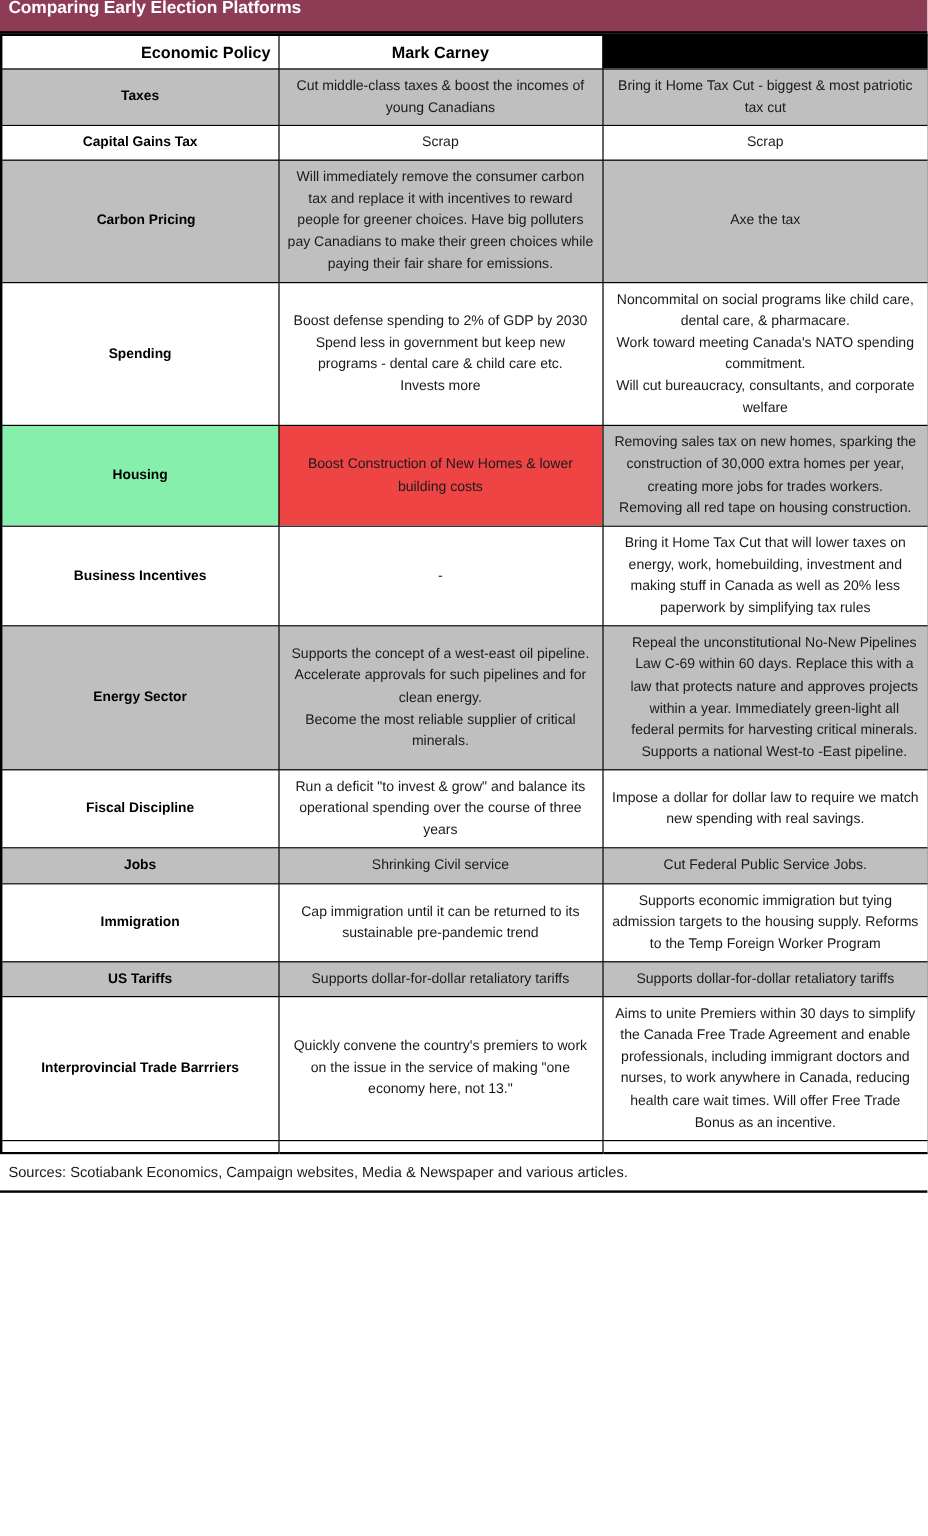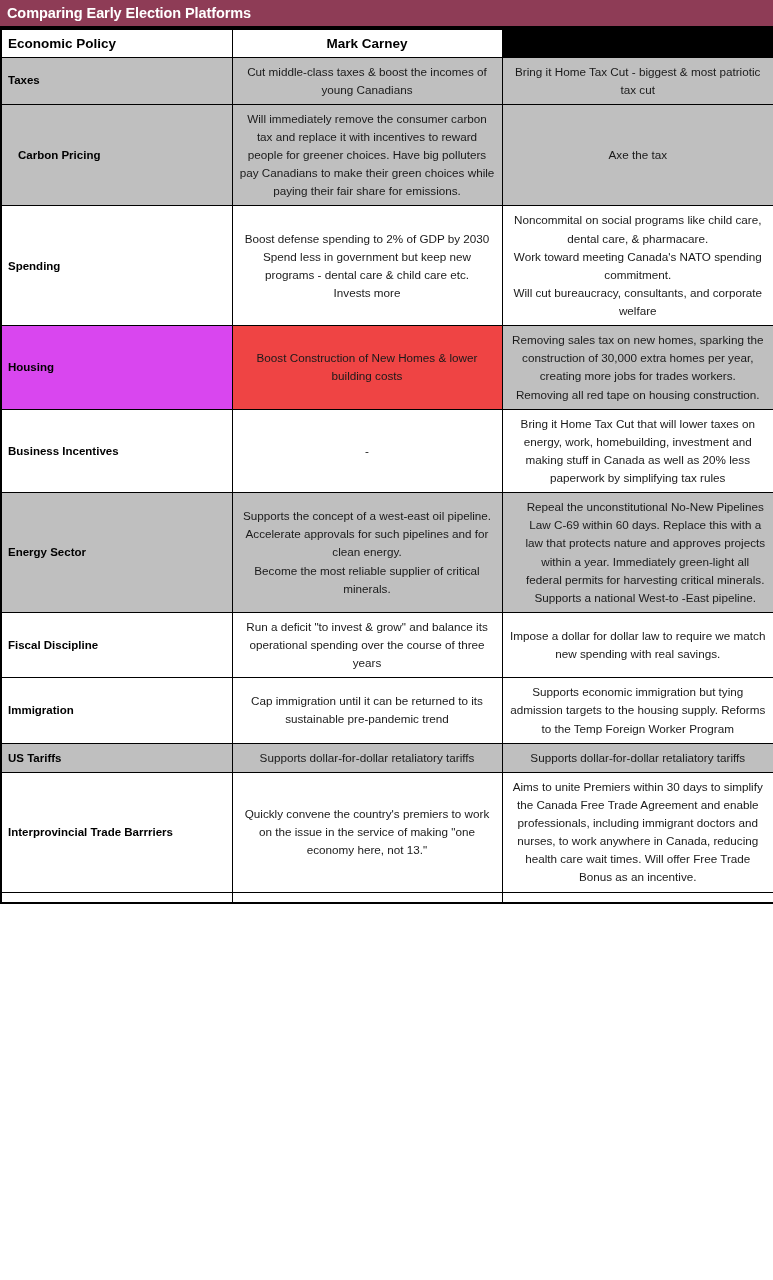--- a/index.html
+++ b/index.html
@@ -21,21 +21,20 @@
     height: 1280px;
     position: relative;
     background: #ffffff;
   }
 
   
   .title-bar {
     height: 28px;
     background: #8E3C56;
     display: flex;
-    align-items: center;
     padding-left: 7px;
     border-bottom: 2px solid #000000;
   }
   .title-bar .title-text {
     color: #ffffff;
     font-size: 14.5px;
     font-weight: bold;
     letter-spacing: -0.1px;
     line-height: 1;
   }
@@ -63,35 +62,35 @@
 
   
   tr.header-row th {
     background: #ffffff;
     font-size: 13.5px;
     font-weight: bold;
     height: 28px;
     padding: 2px 6px;
   }
   tr.header-row th.policy-head {
-    text-align: left;
+    text-align: right;
   }
   tr.header-row th.name-head {
     text-align: center;
   }
   tr.header-row th.redacted-head {
     background: #000000;
     color: #000000;
     border-left: 1px solid #000000;
     border-right: 1px solid #000000;
   }
 
   
   td.policy-cell {
-    text-align: left;
+    text-align: center;
     font-size: 11.5px;
     font-weight: bold;
     line-height: 1.25;
     padding-left: 5px;
   }
   td.value-cell {
     text-align: center;
     font-size: 11.7px;
     font-weight: normal;
     line-height: 1.55;
@@ -141,49 +140,59 @@
         <th class="name-head">Mark Carney</th>
         <th class="redacted-head"></th>
       </tr>
     </thead>
     <tbody id="table-body">
         <tr class="shade">
           <td class="policy-cell" style="background: rgb(191, 191, 191);">Taxes</td>
           <td class="value-cell" style="background: rgb(191, 191, 191);">Cut middle-class taxes &amp; boost the incomes of young Canadians</td>
           <td class="value-cell" style="background: rgb(191, 191, 191); margin-left: 20px;">Bring it Home Tax Cut  - biggest &amp; most patriotic tax cut</td>
         </tr>
+        <tr class="plain">
+          <td class="policy-cell">Capital Gains Tax</td>
+          <td class="value-cell">Scrap</td>
+          <td class="value-cell">Scrap</td>
+        </tr>
         <tr class="shade">
           <td class="policy-cell" style="background: rgb(191, 191, 191); padding-left: 16px;">Carbon Pricing</td>
           <td class="value-cell" style="background: rgb(191, 191, 191);">Will immediately remove the consumer carbon tax and replace it with incentives to reward people for greener choices. Have big polluters pay Canadians to make their green choices while paying their fair share for emissions.</td>
           <td class="value-cell" style="background: rgb(191, 191, 191);">Axe the tax</td>
         </tr>
         <tr class="plain">
           <td class="policy-cell">Spending</td>
           <td class="value-cell">Boost defense spending to 2% of GDP by 2030<br>Spend less in government but keep new programs - dental care &amp; child care etc.<br>Invests more</td>
           <td class="value-cell">Noncommital on social programs like child care, dental care, &amp; pharmacare.<br>Work toward meeting Canada's NATO spending commitment.<br>Will cut bureaucracy, consultants, and corporate welfare</td>
         </tr>
         <tr class="shade">
-          <td class="policy-cell" style="background: #d946ef;">Housing</td>
+          <td class="policy-cell" style="background: #86efac;">Housing</td>
           <td class="value-cell" style="background: #ef4444;">Boost Construction of New Homes &amp; lower building costs</td>
           <td class="value-cell" style="background: rgb(191, 191, 191);">Removing sales tax on new homes, sparking the construction of 30,000 extra homes per year, creating more jobs for trades workers.<br>Removing all red tape on housing construction.</td>
         </tr>
         <tr class="plain">
           <td class="policy-cell">Business Incentives</td>
           <td class="value-cell">-</td>
           <td class="value-cell">Bring it Home Tax Cut that will lower taxes on energy, work, homebuilding, investment and making stuff in Canada as well as 20% less paperwork by simplifying tax rules</td>
         </tr>
         <tr class="shade">
           <td class="policy-cell" style="background: rgb(191, 191, 191);">Energy Sector</td>
           <td class="value-cell" style="background: rgb(191, 191, 191);">Supports the concept of a west-east oil pipeline.<br>Accelerate approvals for such pipelines and for clean energy.<br>Become the most reliable supplier of critical minerals.</td>
           <td class="value-cell" style="background: rgb(191, 191, 191); padding-left: 21px;">Repeal the unconstitutional No-New Pipelines Law C-69 within 60 days. Replace this with a law that protects nature and approves projects within a year. Immediately green-light all federal permits for harvesting critical minerals. Supports a national West-to -East pipeline.</td>
         </tr>
         <tr class="plain">
           <td class="policy-cell">Fiscal Discipline</td>
           <td class="value-cell">Run a deficit "to invest &amp; grow" and balance its operational spending over the course of three years</td>
           <td class="value-cell">Impose a dollar for dollar law to require we match new spending with real savings.</td>
+        </tr>
+        <tr class="shade">
+          <td class="policy-cell" style="background: rgb(191, 191, 191);">Jobs</td>
+          <td class="value-cell" style="background: rgb(191, 191, 191);">Shrinking Civil service</td>
+          <td class="value-cell" style="background: rgb(191, 191, 191);">Cut Federal Public Service Jobs.</td>
         </tr>
         <tr class="plain">
           <td class="policy-cell">Immigration</td>
           <td class="value-cell">Cap immigration until it can be returned to its sustainable pre-pandemic trend</td>
           <td class="value-cell">Supports economic immigration but tying admission targets to the housing supply. Reforms to the Temp Foreign Worker Program</td>
         </tr>
         <tr class="shade">
           <td class="policy-cell" style="background: rgb(191, 191, 191); margin-left: 32px;">US Tariffs</td>
           <td class="value-cell" style="background: rgb(191, 191, 191);">Supports dollar-for-dollar retaliatory tariffs</td>
           <td class="value-cell" style="background: rgb(191, 191, 191);">Supports dollar-for-dollar retaliatory tariffs</td>
@@ -194,14 +203,15 @@
           <td class="value-cell">Aims to unite Premiers within 30 days to simplify the Canada Free Trade Agreement and enable professionals, including immigrant doctors and nurses, to work anywhere in Canada, reducing health care wait times. Will offer Free Trade Bonus as an incentive.</td>
         </tr>
         <tr class="spacer-row">
           <td></td>
           <td></td>
           <td></td>
         </tr>
       </tbody>
   </table>
 
+  <div class="sources-bar">Sources: Scotiabank Economics, Campaign websites, Media &amp; Newspaper and various articles.</div>
 
 </div>
 
 </body></html>

